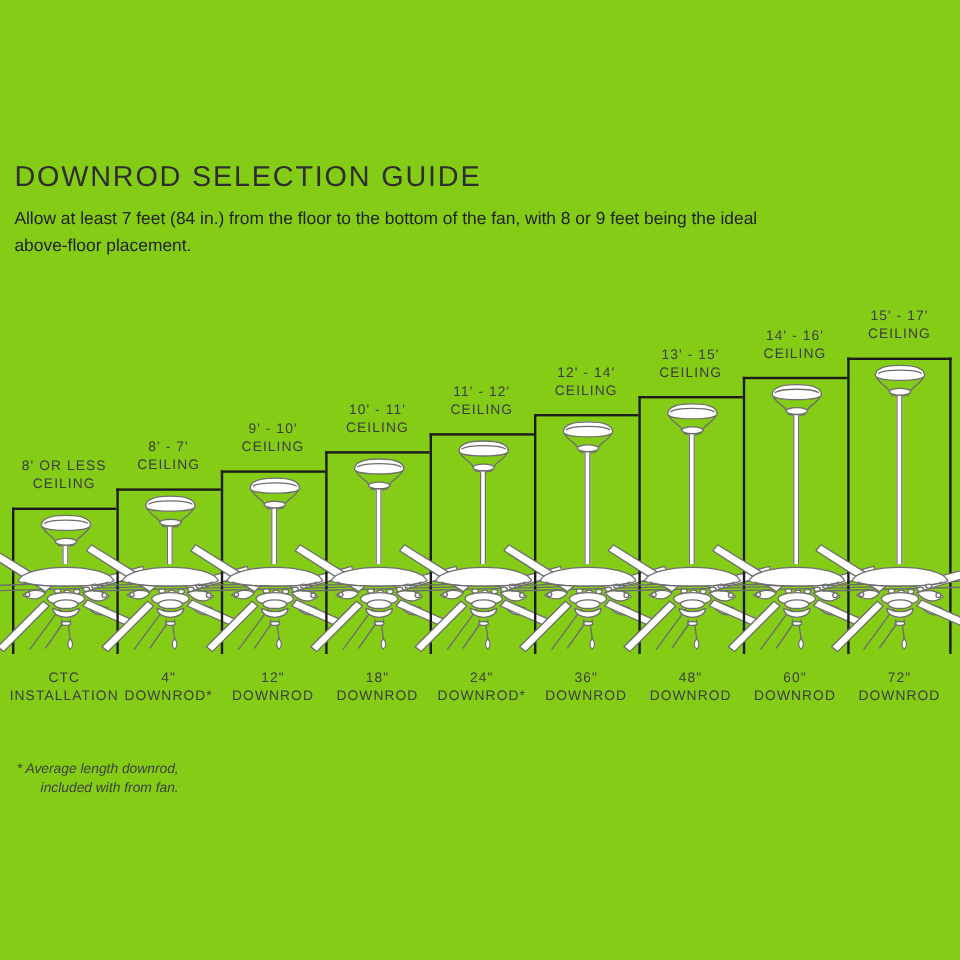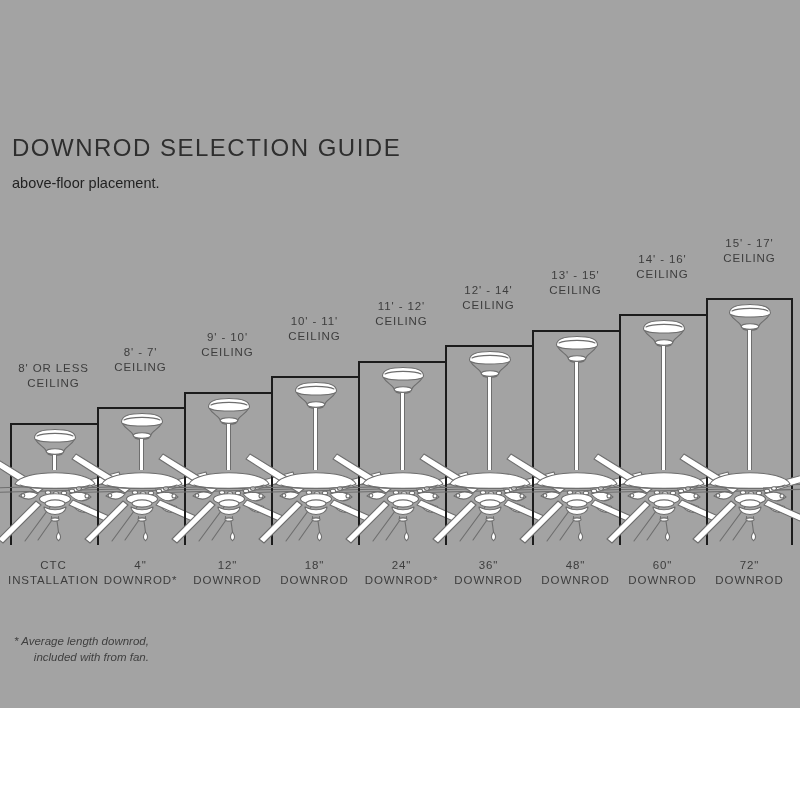--- a/index.html
+++ b/index.html
@@ -1,38 +1,38 @@
 <!DOCTYPE html>
 <html><head>
 <meta charset="utf-8">
 <style>
   html,body{margin:0;padding:0;background:#fff;}
   .stage{
-    position:relative;width:800px;height:708px;background:#a3a3a3;overflow:hidden;
+    position:relative;width:800px;height:800px;background:#84cc16;overflow:hidden;
     font-family:"Liberation Sans","DejaVu Sans",sans-serif;color:#3a3a3a;
   }
   .title{
     position:absolute;left:12px;top:134px;margin:0;
     font-size:24px;font-weight:400;letter-spacing:1.5px;color:#2e2e2e;
   }
   .intro{
     position:absolute;left:12px;top:172px;margin:0;
     font-size:14.5px;line-height:22px;color:#222;
   }
   .intro span{display:block;white-space:nowrap;}
   .footnote{
     position:absolute;left:14px;top:633px;margin:0;
     font-style:italic;font-size:11.5px;line-height:16px;color:#3f3f3f;
   }
   .footnote span{display:block;white-space:nowrap;text-align:right;}
 
   .diagram{position:absolute;left:0;top:0;width:800px;height:800px;}
   .panel{
     position:absolute;bottom:255px;width:87px;
-    display:flex;flex-direction:column;justify-content:flex-end;gap:21px;
+    display:flex;flex-direction:column;justify-content:flex-end;
   }
   .panel:nth-of-type(1){left:10px}
   .panel:nth-of-type(2){left:97px}
   .panel:nth-of-type(3){left:184px}
   .panel:nth-of-type(4){left:271px}
   .panel:nth-of-type(5){left:358px}
   .panel:nth-of-type(6){left:445px}
   .panel:nth-of-type(7){left:532px}
   .panel:nth-of-type(8){left:619px}
   .panel:nth-of-type(9){left:706px}
@@ -68,20 +68,21 @@
   .fan{position:absolute;bottom:0;left:50%;margin-left:-48px;width:96px;height:82px;overflow:visible;}
 </style>
 </head>
 <body>
 
 <div class="stage">
 
   <h1 class="title">DOWNROD SELECTION GUIDE</h1>
 
   <p class="intro">
+    <span>Allow at least 7 feet (84 in.) from the floor to the bottom of the fan, with 8 or 9 feet being the ideal</span>
     <span>above-floor placement.</span>
   </p>
 
   <svg width="0" height="0" style="position:absolute" aria-hidden="true">
     <defs>
       <g id="fan-art" stroke="#6e6e6e" stroke-width="1.1" fill="none" stroke-linecap="round" stroke-linejoin="round">
         <path d="M-16 25 L112 21"></path>
         <path d="M-16 29.5 L112 26"></path>
         <polygon points="37,25 -18,-9 -22,-4 31,30" fill="#fff"></polygon>
         <polygon points="60,23 112,9 114,15 64,30" fill="#fff"></polygon>

